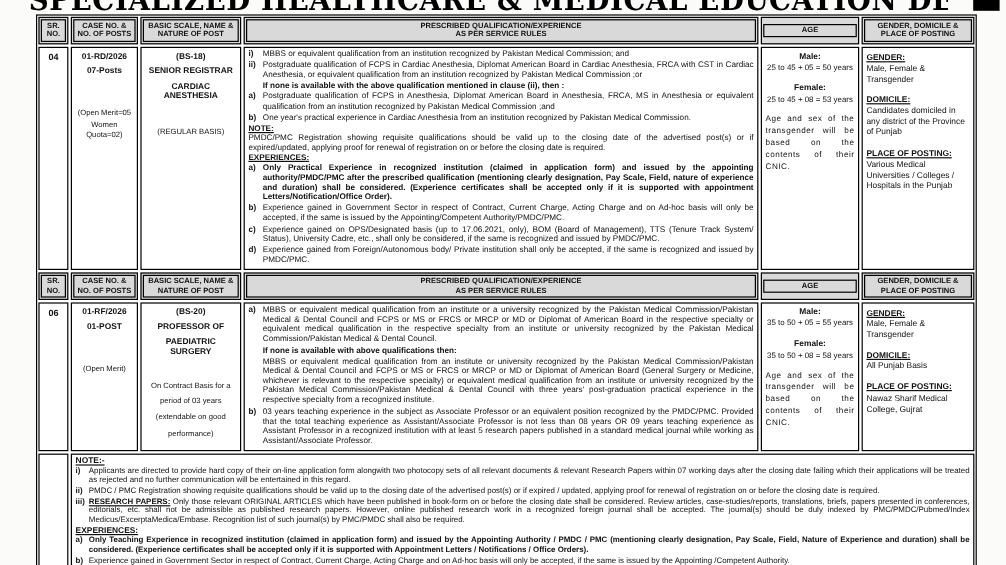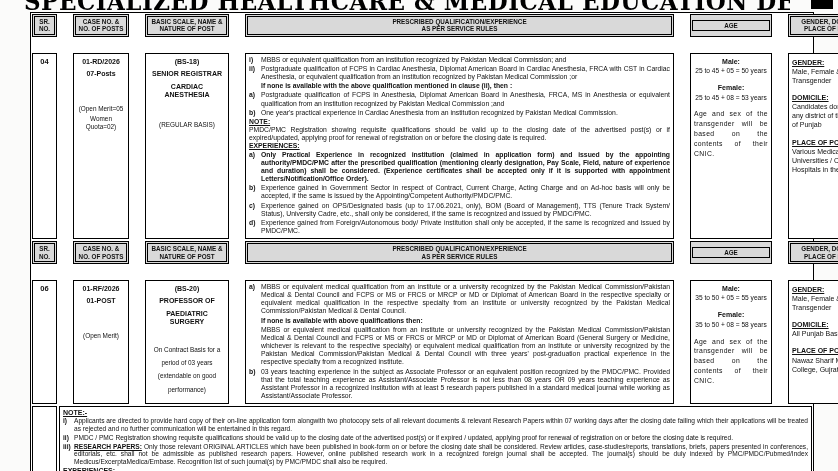--- a/index.html
+++ b/index.html
@@ -9,21 +9,21 @@
   
   .titlebar { position:absolute; left:24px; top:0; width:766px; height:11px; overflow:hidden; }
   .titletext { position:absolute; left:0; right:0; bottom:-4px; text-align:center; white-space:nowrap;
                font-family:"DejaVu Serif", serif; font-weight:bold; font-size:23px; color:#000;
                letter-spacing:.5px; transform:scaleY(1.08); transform-origin:bottom; }
   .corner-block { position:absolute; top:0; left:811px; width:22px; height:9px; background:#000; }
 
   .tablewrap { position:absolute; left:30px; top:12px; width:780px; border:1.5px solid #000;
                background:#fff; padding:1px; display:flex; flex-direction:column; gap:2px; }
 
-  .grid  { display:grid; grid-template-columns:25px 56px 84px 429px 82px 94px; gap:16px; }
+  .grid  { display:grid; grid-template-columns:25px 56px 84px 429px 82px 94px; gap:2px; }
   .ngrid { display:grid; grid-template-columns:25px 753px; gap:2px; }
 
   .hcell { border:1px solid #000; background:#d9d9d9; padding:1px; display:flex; align-items:center;
            justify-content:center; min-height:13px; }
   .hbox  { border:1px solid #000; background:#d9d9d9; width:calc(100% - 4px); padding:1px 1px;
            font-size:6.3px; font-weight:bold; text-align:center; line-height:1.18; }
 
   .cell  { border:1px solid #000; background:#fff; padding:2px 3px; font-size:6.8px; line-height:1.2; }
   .ctr   { text-align:center; }
 

